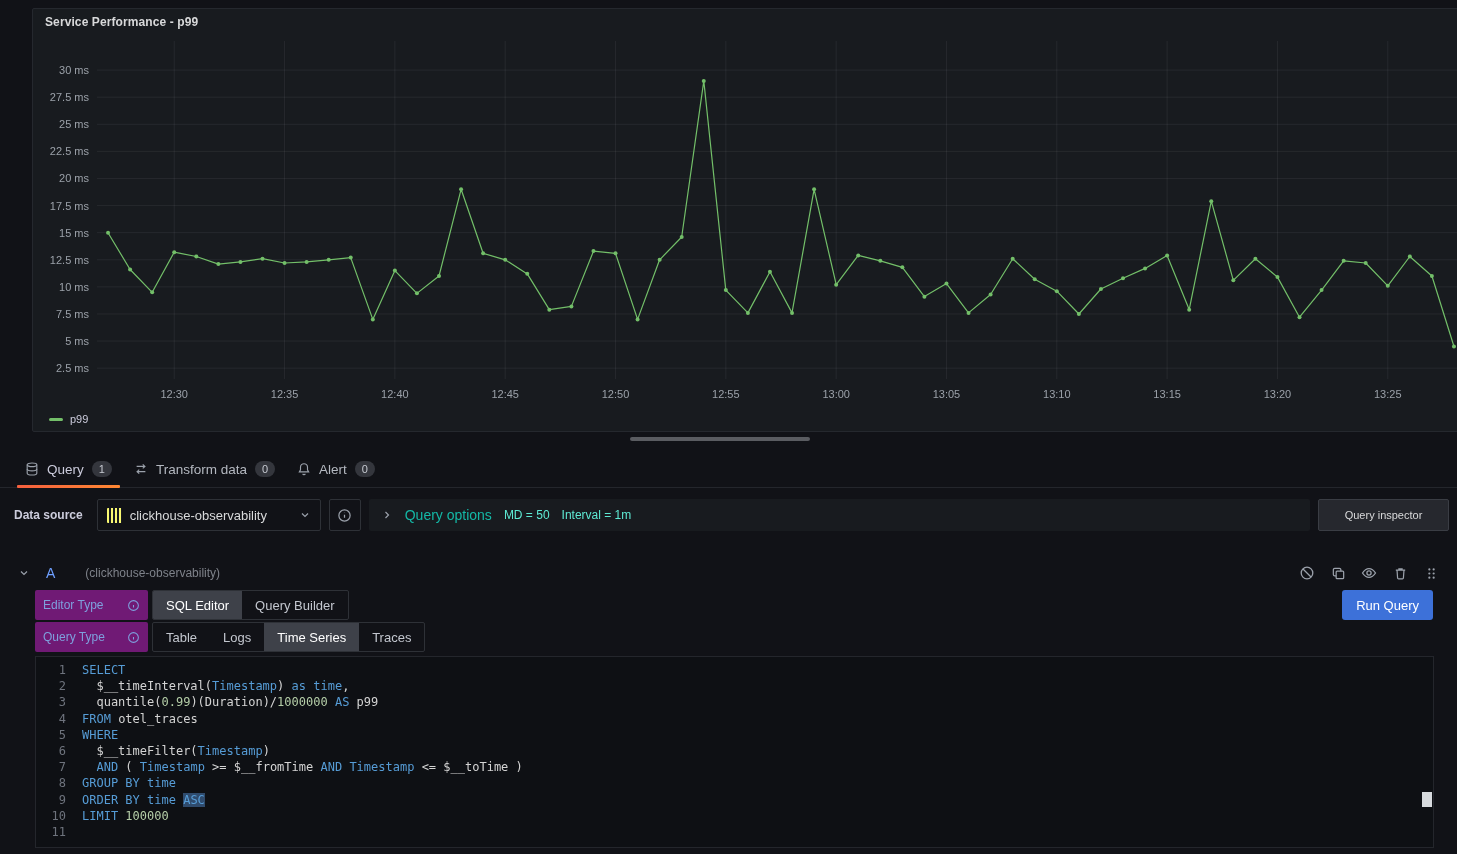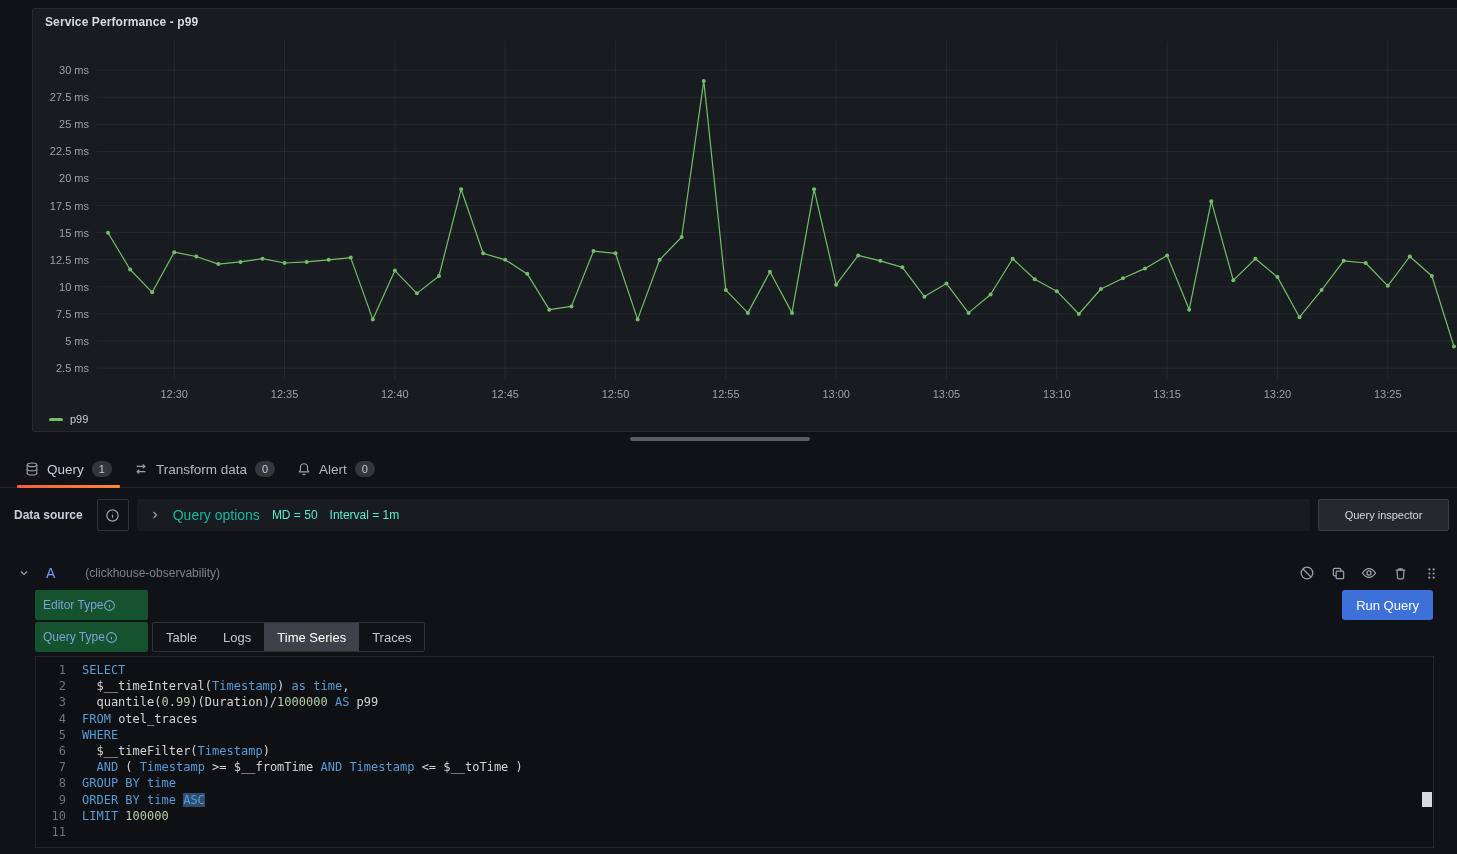--- a/index.html
+++ b/index.html
@@ -81,22 +81,22 @@
     display:flex;align-items:center;padding:0 10px;box-sizing:border-box;
   }
   .ref-id{color:#6e9fff;font-size:14px;font-weight:500;margin-left:16px}
   .ds-hint{color:#7e828a;font-size:12px;margin-left:30px}
   .qrow-actions{margin-left:auto;display:flex;align-items:center;gap:15px}
   .icon-btn{width:16px;height:16px;color:#9ba1ab;cursor:pointer;display:flex;align-items:center;justify-content:center}
 
   
   .opt-row{position:absolute;left:35px;height:30px;display:flex;align-items:center;gap:4px}
   .inline-label{
-    width:113px;height:30px;background:#14532d;border-radius:2px;box-sizing:border-box;
-    display:flex;align-items:center;padding:0 8px;
+    width:113px;height:30px;background:#701a75;border-radius:2px;box-sizing:border-box;
+    display:flex;align-items:center;justify-content:space-between;padding:0 8px;
     font-size:12px;color:#7ea0dd;
   }
   .seg-group{
     display:flex;background:#111217;border:1px solid #2e3137;border-radius:2px;
     height:30px;box-sizing:border-box;overflow:hidden;
   }
   .seg-option{
     padding:0 13px;display:flex;align-items:center;font-size:13px;color:#c3c7cf;cursor:pointer;
   }
   .seg-option.active{background:#3e4149;color:#ffffff}
@@ -271,20 +271,27 @@
       <path d="M6.5 13.4a1.6 1.6 0 0 0 3 0"></path>
     </svg>
     <span>Alert</span>
     <span class="count-badge">0</span>
   </div>
 </div>
 
 <div class="ds-row">
   <span class="ds-label">Data source</span>
 
+  <div class="ds-select">
+    <span class="ch-logo"></span>
+    <span class="name">clickhouse-observability</span>
+    <svg class="ico" width="12" height="12" viewBox="0 0 16 16" fill="none" stroke="currentColor" stroke-width="1.6">
+      <path d="M4 6l4 4 4-4"></path>
+    </svg>
+  </div>
 
   <div class="sq-btn">
     <svg class="ico" width="15" height="15" viewBox="0 0 16 16" fill="none" stroke="currentColor" stroke-width="1.3">
       <circle cx="8" cy="8" r="6"></circle>
       <path d="M8 7.3v3.2M8 5.1v.2"></path>
     </svg>
   </div>
 
   <div class="opts-bar">
     <svg class="ico" width="12" height="12" viewBox="0 0 16 16" fill="none" stroke="currentColor" stroke-width="1.6">
@@ -345,20 +352,24 @@
 </div>
 
 <div class="opt-row" style="top:590px">
   <div class="inline-label">
     <span>Editor Type</span>
     <svg class="ico" style="color:#7ea0dd" width="13" height="13" viewBox="0 0 16 16" fill="none" stroke="currentColor" stroke-width="1.3">
       <circle cx="8" cy="8" r="6"></circle>
         <path d="M8 7.3v3.2M8 5.1v.2"></path>
     </svg>
   </div>
+  <div class="seg-group">
+    <span class="seg-option active">SQL Editor</span>
+    <span class="seg-option">Query Builder</span>
+  </div>
 </div>
 
 <div class="run-query">
   <span>Run Query</span>
 </div>
 
 <div class="opt-row" style="top:622px">
   <div class="inline-label">
     <span>Query Type</span>
     <svg class="ico" style="color:#7ea0dd" width="13" height="13" viewBox="0 0 16 16" fill="none" stroke="currentColor" stroke-width="1.3">

